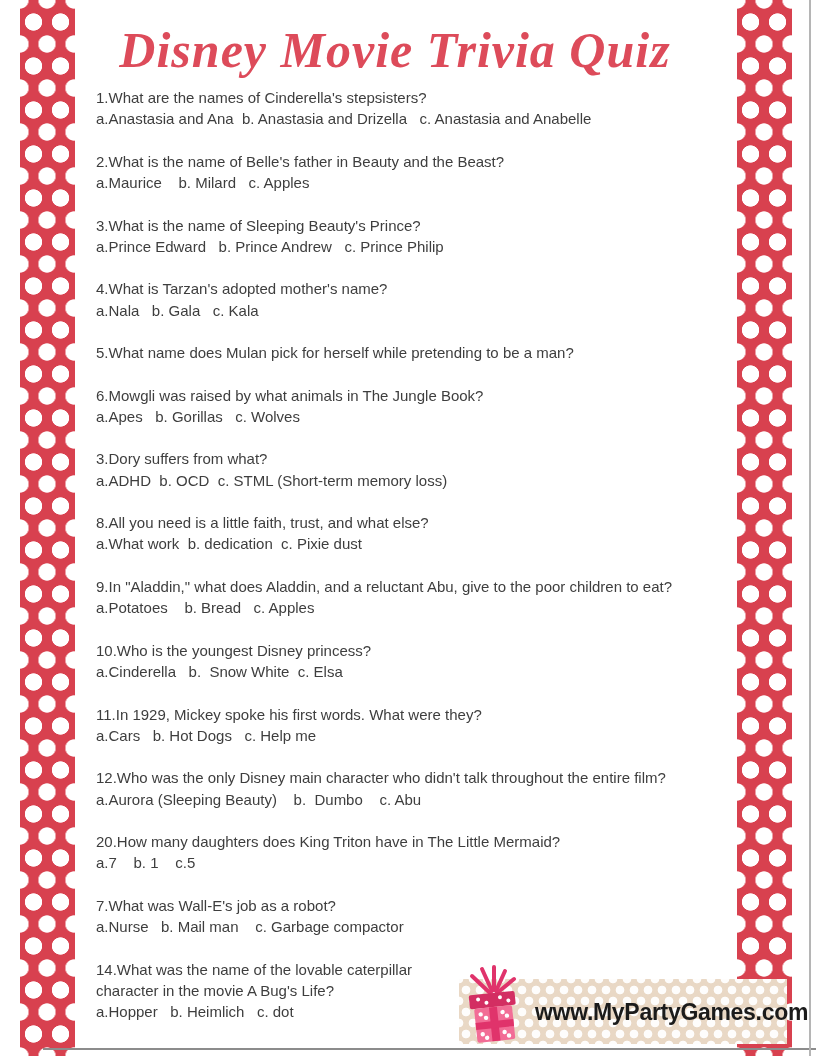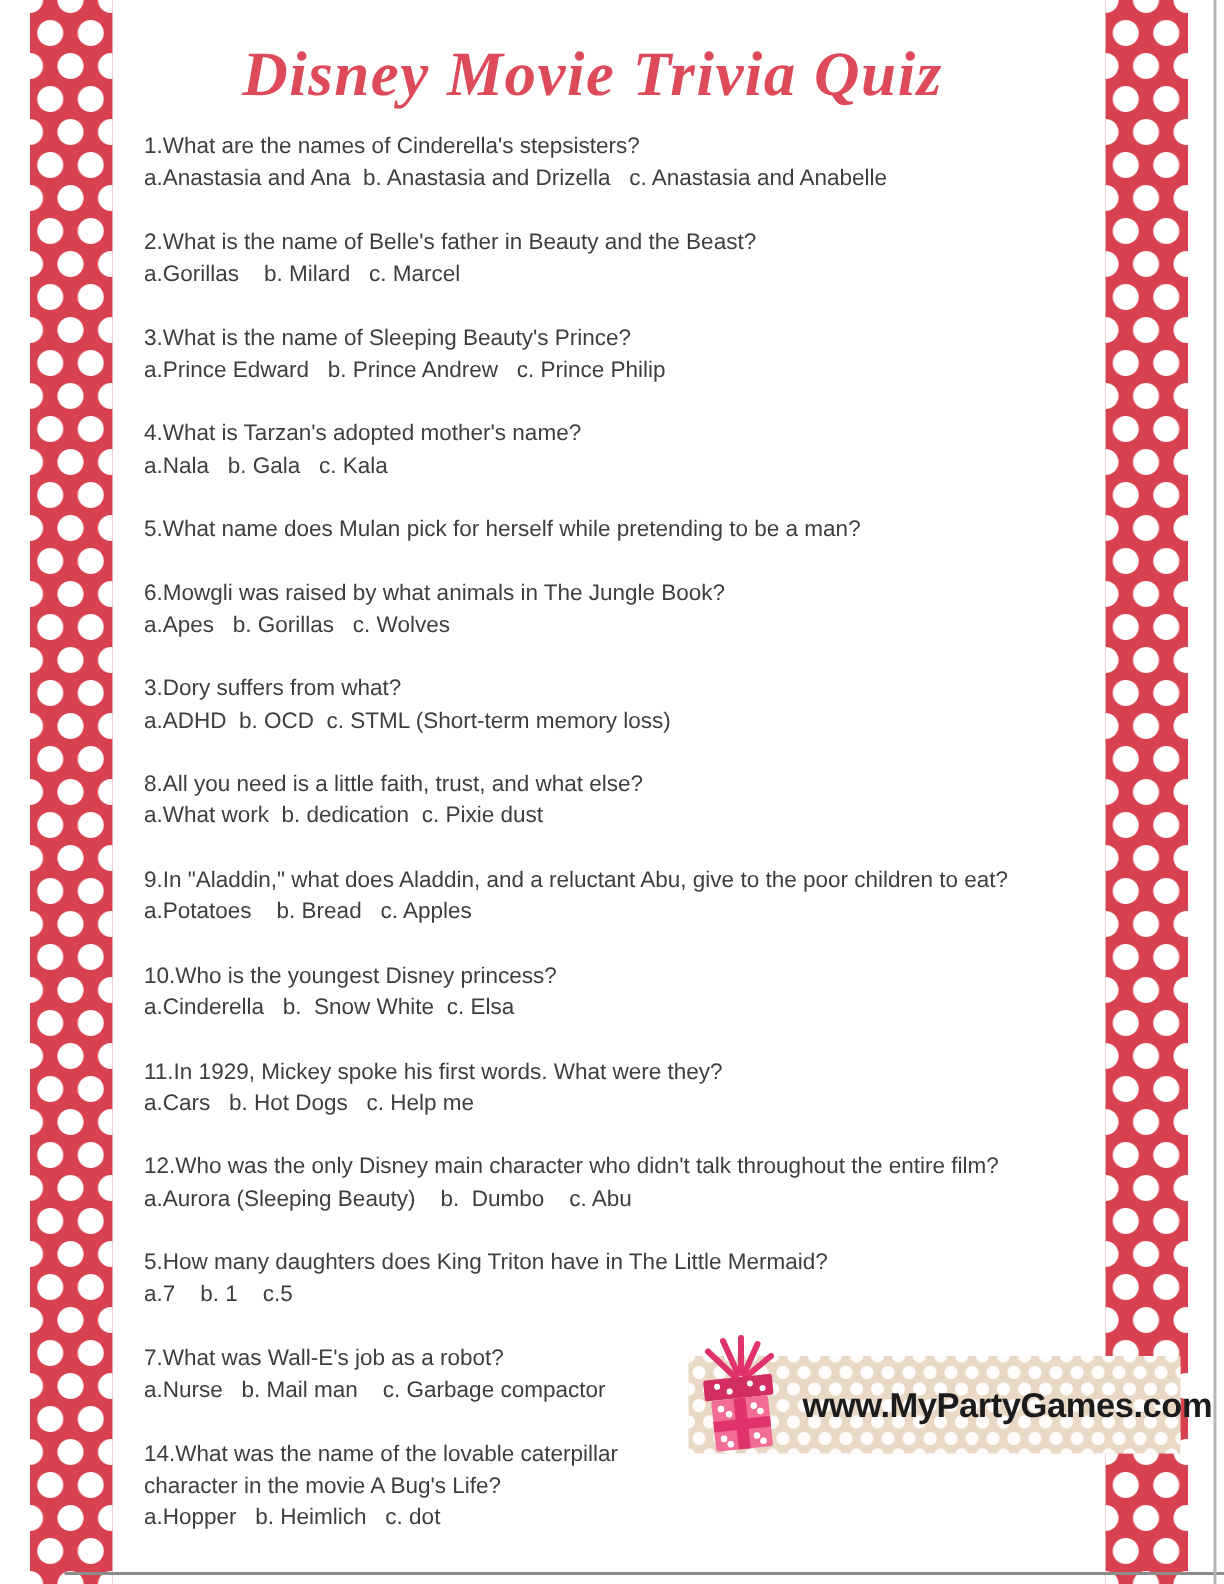--- a/index.html
+++ b/index.html
@@ -28,33 +28,33 @@
     background-size:27px 44px;
     background-position:0 0,13.5px 22px;
   }
   .band-left{left:20px;}
   .band-right{left:737px;}
   .title{
     position:absolute;top:20px;left:0;right:26px;margin:0;
     text-align:center;
     font-family:"Liberation Serif",serif;
     font-style:italic;font-weight:bold;
-    font-size:42px;line-height:60px;
+    font-size:50px;line-height:60px;
     color:var(--title-red);
     letter-spacing:1px;
   }
   .content{
     position:absolute;left:96px;top:87px;width:650px;
     font-size:15px;line-height:21.3px;color:var(--text-gray);
   }
   .qblock{margin-bottom:21.2px;}
   .q-line,.a-line{white-space:pre;}
   .qblock:nth-child(15) .q-line{white-space:pre-wrap;max-width:352px;}
   .banner{
-    position:absolute;left:459px;top:904px;width:328px;height:65px;
+    position:absolute;left:459px;top:979px;width:328px;height:65px;
     background-color:var(--banner-bg);
     background-image:
       radial-gradient(circle,rgba(255,255,255,.95) 4px,rgba(255,255,255,0) 4.7px),
       radial-gradient(circle,rgba(255,255,255,.95) 4px,rgba(255,255,255,0) 4.7px);
     background-size:14px 22px;
     background-position:0 0,7px 11px;
     z-index:3;
   }
   .banner-text{
     position:absolute;left:76px;top:50%;transform:translateY(-50%);
@@ -87,21 +87,21 @@
   <h1 class="title">Disney Movie Trivia Quiz</h1>
 
   <div class="content" id="questions">
   <div class="qblock">
     <div class="q-line">1.What are the names of Cinderella's stepsisters?</div>
     <div class="a-line">a.Anastasia and Ana  b. Anastasia and Drizella   c. Anastasia and Anabelle</div>
   </div>
 
   <div class="qblock">
     <div class="q-line">2.What is the name of Belle's father in Beauty and the Beast?</div>
-    <div class="a-line">a.Gorillas    b. Milard   c. Marcel</div>
+    <div class="a-line">a.Maurice    b. Milard   c. Apples</div>
   </div>
 
   <div class="qblock">
     <div class="q-line">3.What is the name of Sleeping Beauty's Prince?</div>
     <div class="a-line">a.Prince Edward   b. Prince Andrew   c. Prince Philip</div>
   </div>
 
   <div class="qblock">
     <div class="q-line">4.What is Tarzan's adopted mother's name?</div>
     <div class="a-line">a.Nala   b. Gala   c. Kala</div>
@@ -140,21 +140,21 @@
     <div class="q-line">11.In 1929, Mickey spoke his first words. What were they?</div>
     <div class="a-line">a.Cars   b. Hot Dogs   c. Help me</div>
   </div>
 
   <div class="qblock">
     <div class="q-line">12.Who was the only Disney main character who didn't talk throughout the entire film?</div>
     <div class="a-line">a.Aurora (Sleeping Beauty)    b.  Dumbo    c. Abu</div>
   </div>
 
   <div class="qblock">
-    <div class="q-line">5.How many daughters does King Triton have in The Little Mermaid?</div>
+    <div class="q-line">20.How many daughters does King Triton have in The Little Mermaid?</div>
     <div class="a-line">a.7    b. 1    c.5</div>
   </div>
 
   <div class="qblock">
     <div class="q-line">7.What was Wall-E's job as a robot?</div>
     <div class="a-line">a.Nurse   b. Mail man    c. Garbage compactor</div>
   </div>
 
   <div class="qblock">
     <div class="q-line">14.What was the name of the lovable caterpillar character in the movie A Bug's Life?</div>

